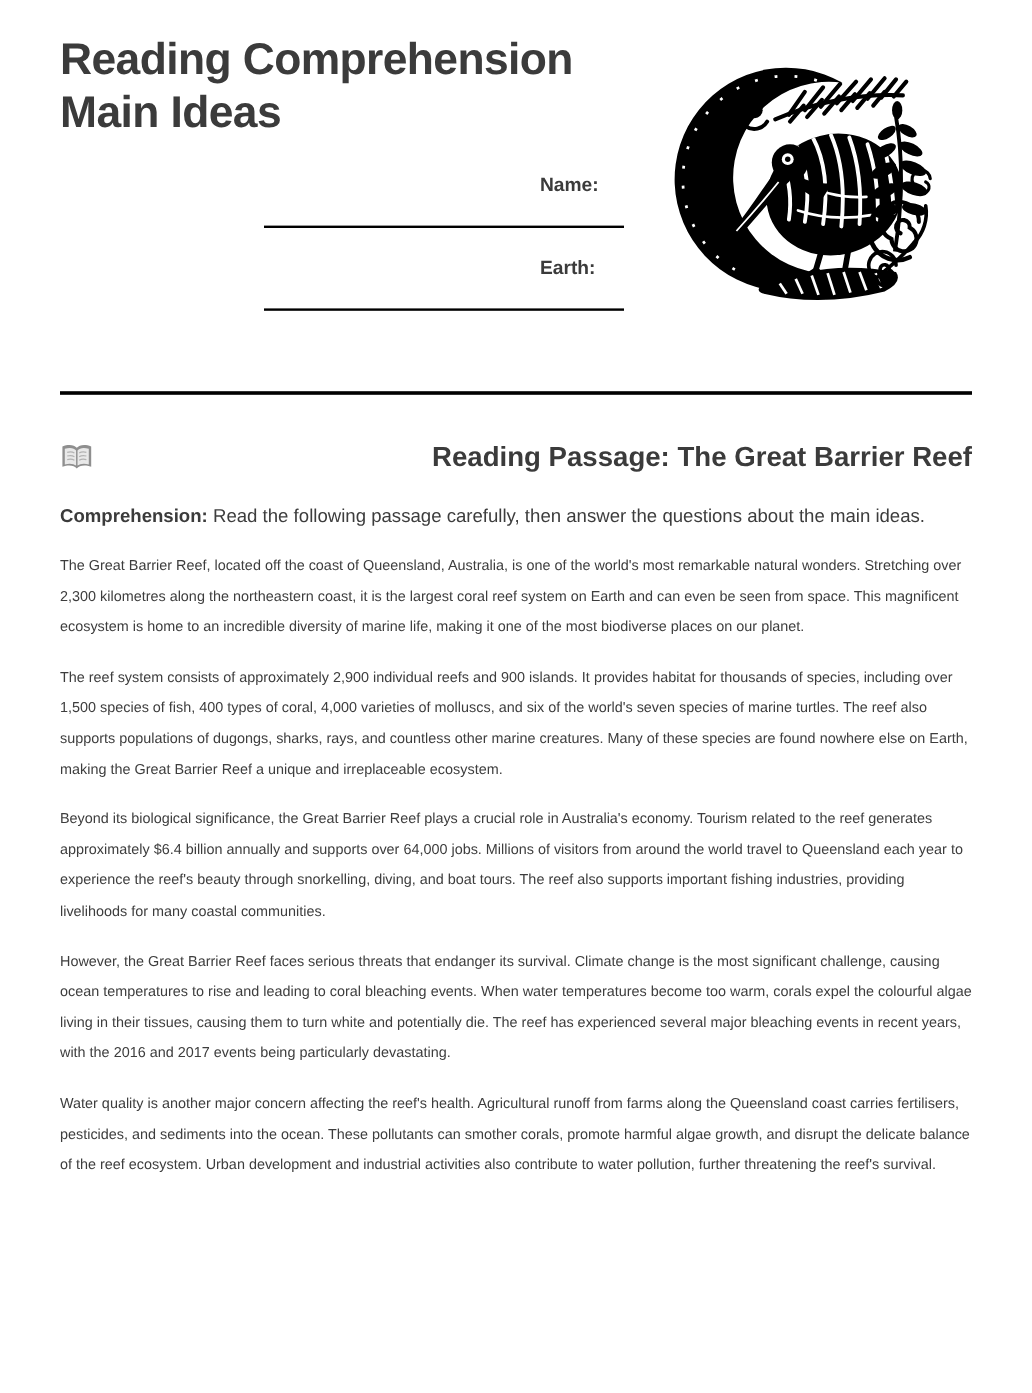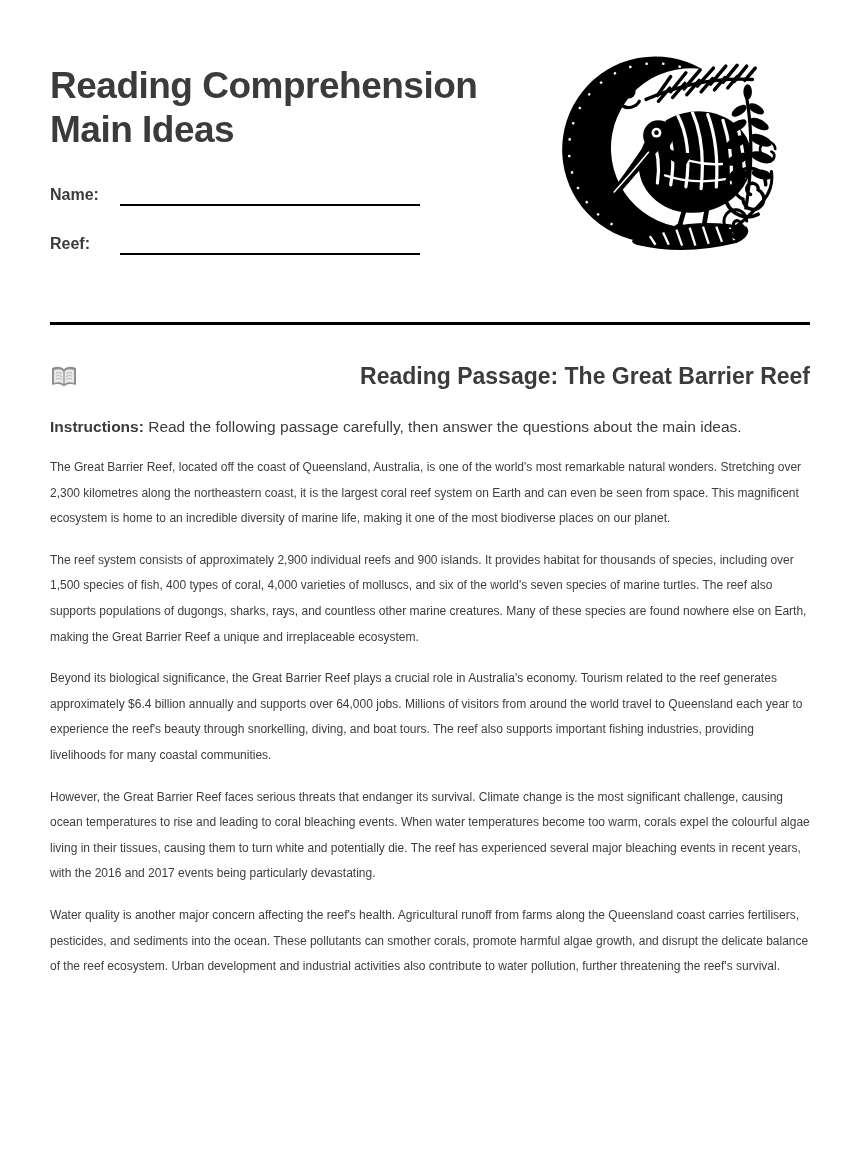--- a/index.html
+++ b/index.html
@@ -17,34 +17,35 @@
     height: 1161px;
     padding: 0 50px;
   }
   
   .header {
     display: flex;
     align-items: flex-start;
   }
   .header-left {
     width: 470px;
-    padding-top: 64px;
+    padding-top: 28px;
   }
   .doc-title {
     margin: 0 0 30px 0;
     font-size: 37px;
     line-height: 44px;
     font-weight: 700;
     color: #3b3b3b;
     letter-spacing: -0.5px;
   }
   .field-row {
     display: flex;
     align-items: flex-end;
     margin-bottom: 25px;
+    flex-direction: column;
   }
   .field-label {
     font-weight: 700;
     font-size: 16px;
     color: #3b3b3b;
     width: 70px;
     padding-bottom: 2px;
   }
   .field-input {
     width: 300px;
@@ -103,21 +104,21 @@
   <div class="header">
     <div class="header-left">
       <h1 class="doc-title">Reading Comprehension Main Ideas</h1>
 
       <div class="field-row">
         <span class="field-label">Name:</span>
         <input class="field-input" type="text" value="" style="">
       </div>
 
       <div class="field-row">
-        <span class="field-label">Reef:</span>
+        <span class="field-label">Earth:</span>
         <input class="field-input" type="text" value="" style="">
       </div>
     </div>
 
     <div class="header-right">
 
       <svg width="228" height="214" viewBox="0 0 240 220" aria-hidden="true">
         <defs>
           <clipPath id="bodyclip">
             <ellipse cx="152" cy="128" rx="60" ry="53" transform="rotate(-14 152 128)"></ellipse>
@@ -231,21 +232,21 @@
         <path d="M6,11 C8.5,10.3 10.5,10.6 12,11.6"></path>
         <path d="M6,14 C8.5,13.3 10.5,13.6 12,14.6"></path>
         <path d="M22,8 C19.5,7.3 17.5,7.6 16,8.6"></path>
         <path d="M22,11 C19.5,10.3 17.5,10.6 16,11.6"></path>
         <path d="M22,14 C19.5,13.3 17.5,13.6 16,14.6"></path>
       </g>
     </svg>
     <span>Reading Passage: The Great Barrier Reef</span>
   </div>
 
-  <p class="instructions"><b>Instructions:</b> <span>Read the following passage carefully, then answer the questions about the main ideas.</span></p>
+  <p class="instructions"><b>Comprehension:</b> <span>Read the following passage carefully, then answer the questions about the main ideas.</span></p>
 
   <p class="para">The Great Barrier Reef, located off the coast of Queensland, Australia, is one of the world's most remarkable natural wonders. Stretching over 2,300 kilometres along the northeastern coast, it is the largest coral reef system on Earth and can even be seen from space. This magnificent ecosystem is home to an incredible diversity of marine life, making it one of the most biodiverse places on our planet.</p>
   <p class="para">The reef system consists of approximately 2,900 individual reefs and 900 islands. It provides habitat for thousands of species, including over 1,500 species of fish, 400 types of coral, 4,000 varieties of molluscs, and six of the world's seven species of marine turtles. The reef also supports populations of dugongs, sharks, rays, and countless other marine creatures. Many of these species are found nowhere else on Earth, making the Great Barrier Reef a unique and irreplaceable ecosystem.</p>
   <p class="para">Beyond its biological significance, the Great Barrier Reef plays a crucial role in Australia's economy. Tourism related to the reef generates approximately $6.4 billion annually and supports over 64,000 jobs. Millions of visitors from around the world travel to Queensland each year to experience the reef's beauty through snorkelling, diving, and boat tours. The reef also supports important fishing industries, providing livelihoods for many coastal communities.</p>
   <p class="para">However, the Great Barrier Reef faces serious threats that endanger its survival. Climate change is the most significant challenge, causing ocean temperatures to rise and leading to coral bleaching events. When water temperatures become too warm, corals expel the colourful algae living in their tissues, causing them to turn white and potentially die. The reef has experienced several major bleaching events in recent years, with the 2016 and 2017 events being particularly devastating.</p>
   <p class="para">Water quality is another major concern affecting the reef's health. Agricultural runoff from farms along the Queensland coast carries fertilisers, pesticides, and sediments into the ocean. These pollutants can smother corals, promote harmful algae growth, and disrupt the delicate balance of the reef ecosystem. Urban development and industrial activities also contribute to water pollution, further threatening the reef's survival.</p>
 
 </div>
 
 </body></html>

